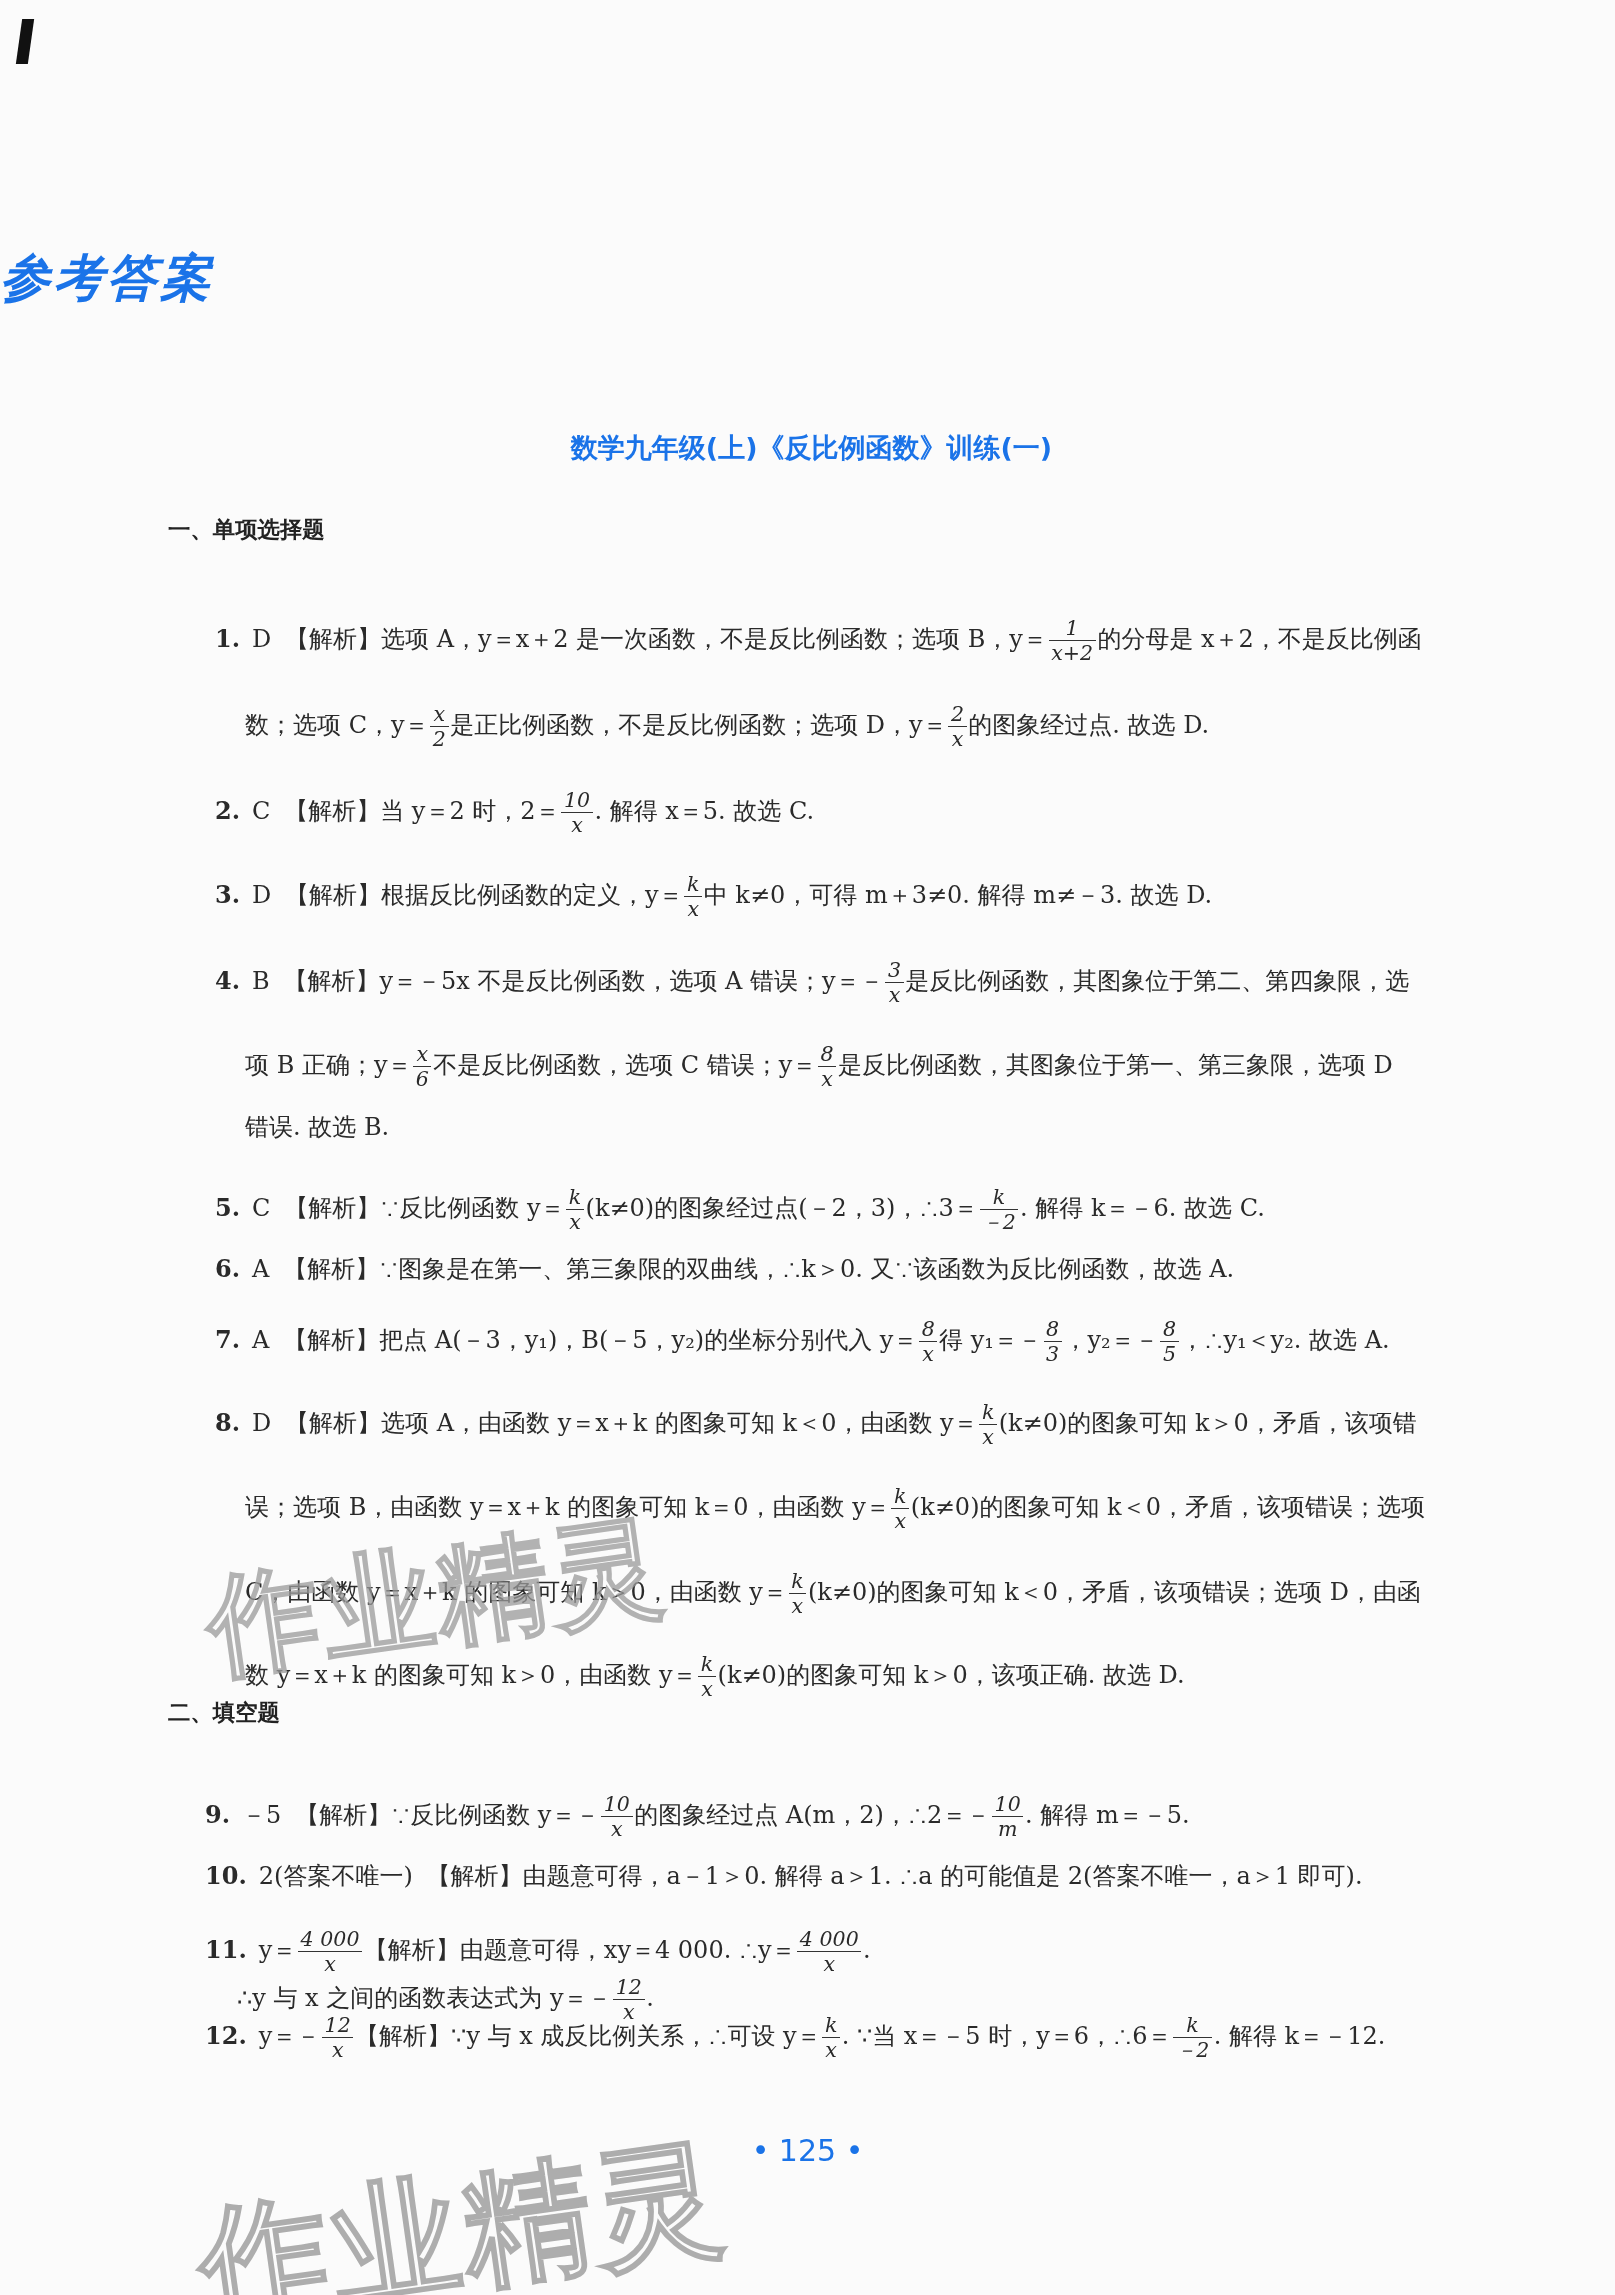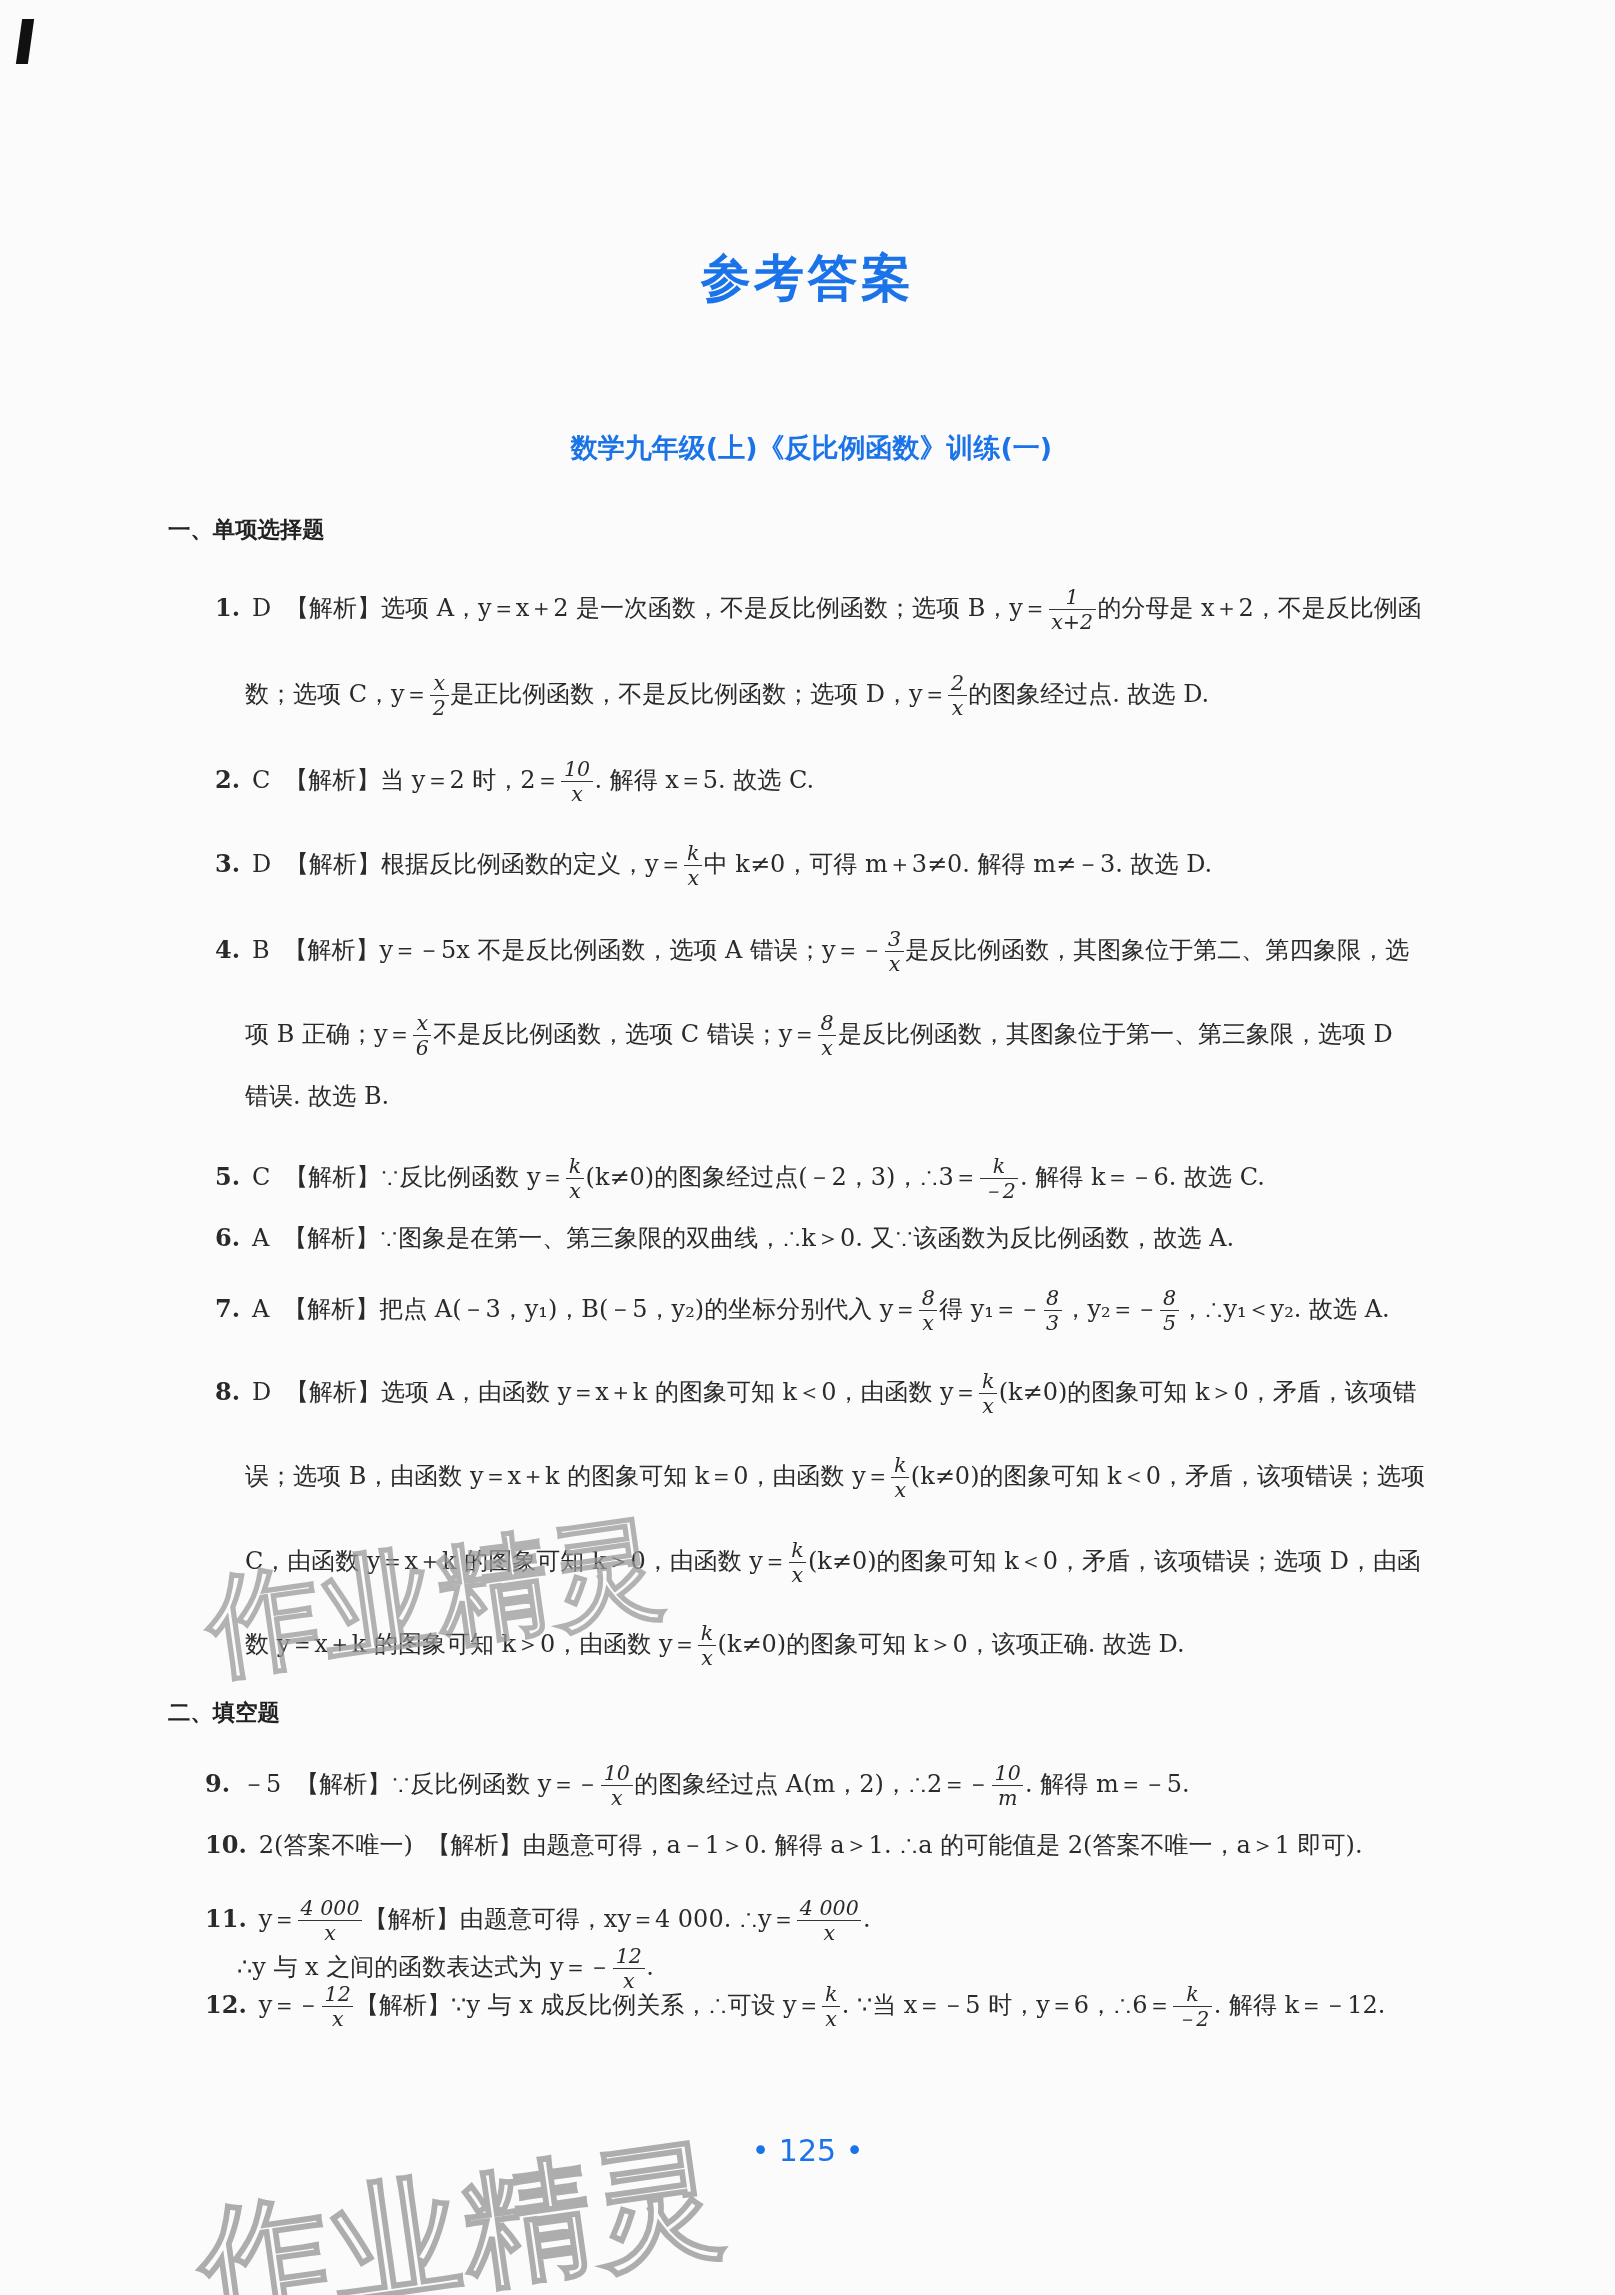--- a/index.html
+++ b/index.html
@@ -1,25 +1,25 @@
 <!DOCTYPE html>
 <html style="font-size:13.8px"><head>
 <meta charset="utf-8">
 <style>
   html,body{margin:0;padding:0;}
   body{width:1615px;height:2295px;background:#fbfbfb;position:relative;overflow:hidden;
        font-family:"DejaVu Serif","Liberation Serif",serif;color:#222;}
   .corner-mark{position:absolute;left:19px;top:19px;width:12px;height:45px;background:#111;
        transform:skewX(-8deg);}
-  .title{position:absolute;left:0;right:0;top:245px;text-align:center;font-family:"DejaVu Sans","Liberation Sans",sans-serif;
-       font-size:50px;font-weight:bold;color:#1a73e8;letter-spacing:3.4px;}
+  .title{position:absolute;left:0;right:0;top:245px;font-family:"DejaVu Sans","Liberation Sans",sans-serif;
+       font-size:50px;font-weight:bold;color:#1a73e8;letter-spacing:3.4px;font-style:italic;}
   .subtitle{position:absolute;left:0;right:0;top:430px;text-align:center;font-family:"DejaVu Sans","Liberation Sans",sans-serif;
        font-size:27px;font-weight:bold;color:#1a73e8;padding-left:8px;}
   .section{position:absolute;left:168px;font-family:"DejaVu Sans","Liberation Sans",sans-serif;font-size:22.4px;font-weight:bold;color:#222;}
-  .line{position:absolute;font-size:24px;line-height:34px;white-space:nowrap;color:#2a2a2a;}
+  .line{position:absolute;font-size:24px;line-height:34px;white-space:nowrap;color:#2a2a2a;margin-top:31px;}
   .num{font-weight:bold;font-family:"DejaVu Serif",serif;margin-right:12px;}
   .ans{margin-right:13.8px;}
   .jx{font-family:"DejaVu Sans","Liberation Sans",sans-serif;}
   .frac{display:inline-block;vertical-align:middle;text-align:center;font-style:italic;margin:0 1.7px;font-size:20.6px;line-height:24px;}
   .frac .n{display:block;border-bottom:1.3px solid #333;padding:0 2.6px;}
   .frac .d{display:block;padding:0 2.6px;}
   .page-num{position:absolute;left:0;right:0;top:2133px;text-align:center;font-family:"DejaVu Sans","Liberation Sans",sans-serif;
        font-size:30px;color:#1a73e8;}
   .watermark{position:absolute;font-family:"DejaVu Sans","Liberation Sans",sans-serif;font-weight:bold;color:transparent;
        -webkit-text-stroke:1.7px #9a9a9a;letter-spacing:3.4px;}

